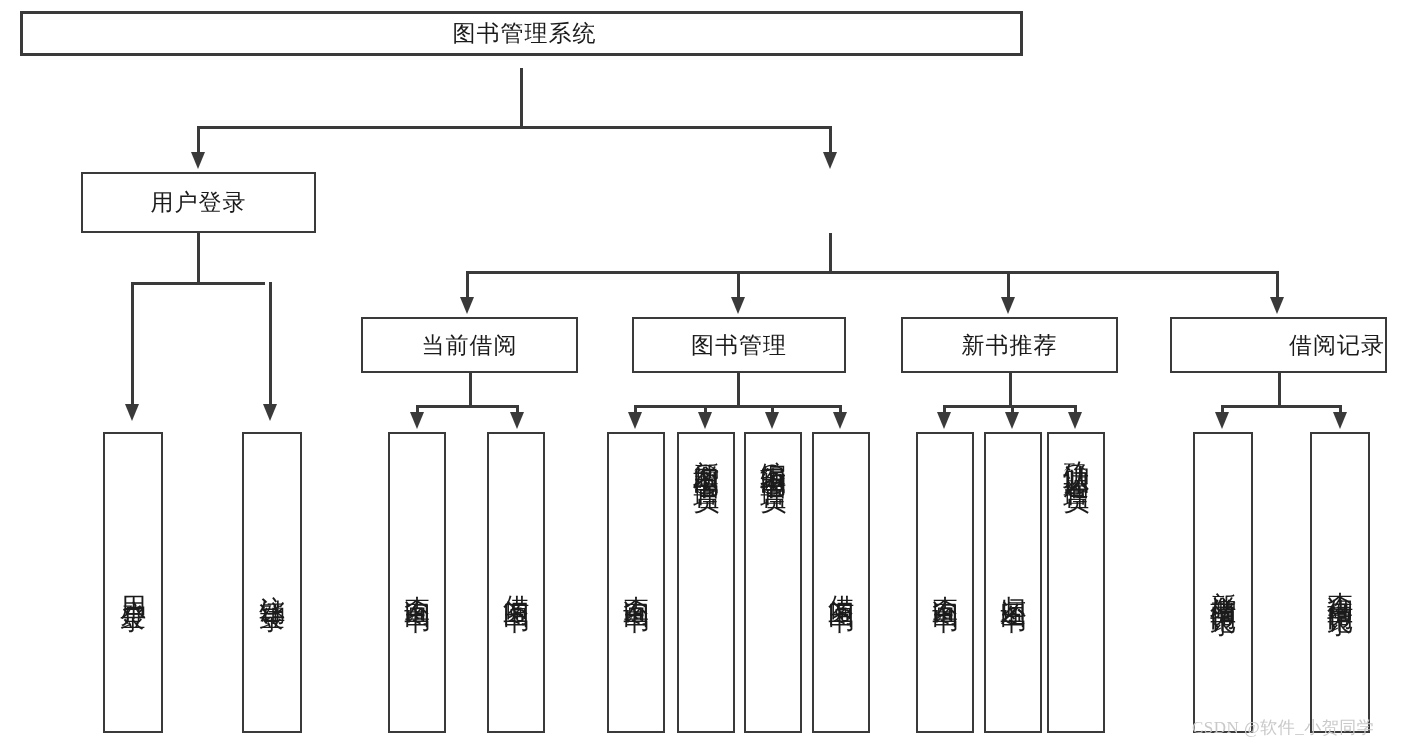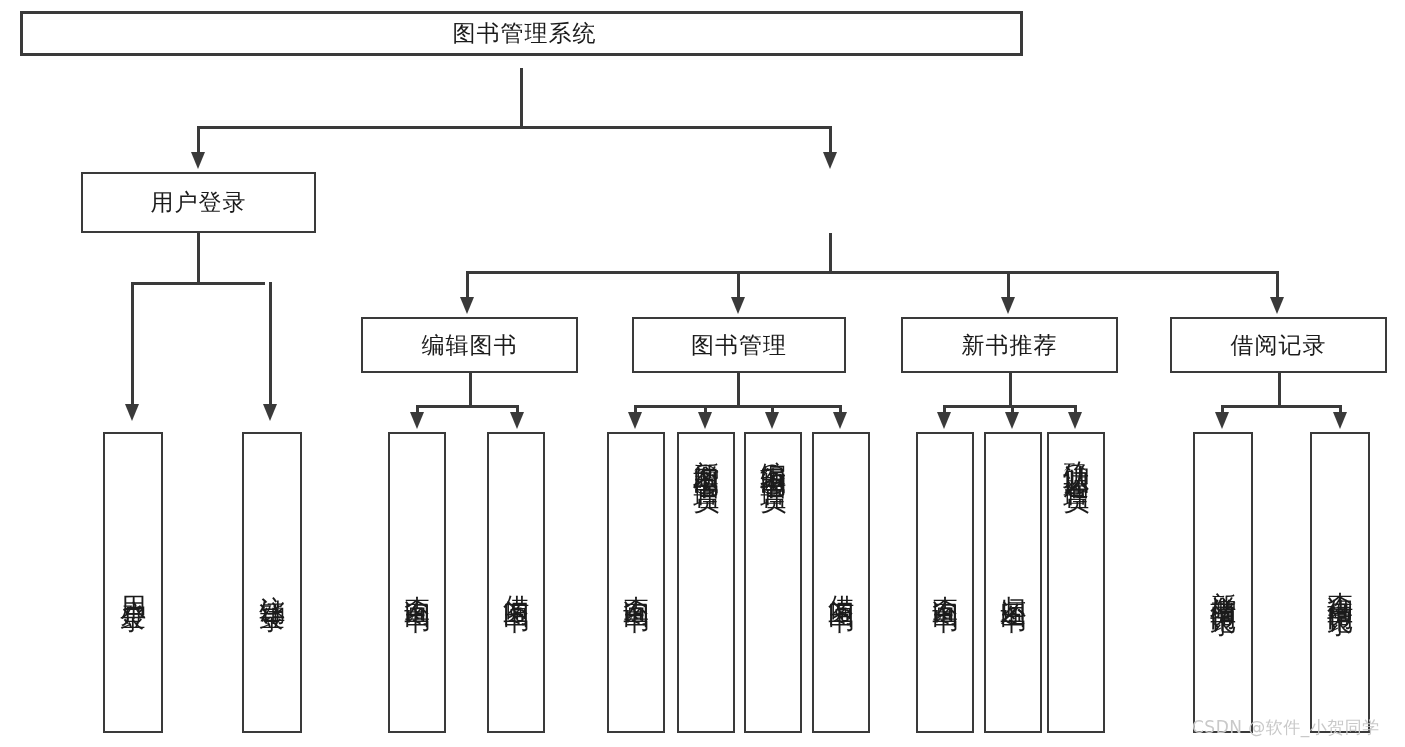--- a/index.html
+++ b/index.html
@@ -158,29 +158,29 @@
 
   <div class="node root horiz" style="left:20px; top:11px; width:1003px; height:45px;padding-left:6px;">
     <span class="label">图书管理系统</span>
   </div>
 
   <div class="node horiz" style="left:81px; top:172px; width:235px; height:61px;">
     <span class="label">用户登录</span>
   </div>
 
   <div class="node horiz" style="left:361px; top:317px; width:217px; height:56px;">
-    <span class="label">编辑图书</span>
+    <span class="label">当前借阅</span>
   </div>
   <div class="node horiz" style="left:632px; top:317px; width:214px; height:56px;">
     <span class="label">图书管理</span>
   </div>
   <div class="node horiz" style="left:901px; top:317px; width:217px; height:56px;">
     <span class="label">新书推荐</span>
   </div>
-  <div class="node horiz" style="left:1170px; top:317px; width:217px; height:56px;">
+  <div class="node horiz" style="left:1170px; top:317px; width:217px; height:56px;justify-content:flex-end;">
     <span class="label">借阅记录</span>
   </div>
 
   <div class="node vert mid" style="left:103px; top:432px; width:60px; height:301px;">
     <span class="label">用户登录</span>
   </div>
   <div class="node vert mid" style="left:242px; top:432px; width:60px; height:301px;">
     <span class="label">注销登录</span>
   </div>
 
@@ -214,15 +214,15 @@
     <span class="label">确认归还（管理员）</span>
   </div>
 
   <div class="node vert mid" style="left:1193px; top:432px; width:60px; height:301px;">
     <span class="label">新增借阅记录</span>
   </div>
   <div class="node vert mid" style="left:1310px; top:432px; width:60px; height:301px;">
     <span class="label">查询借阅记录</span>
   </div>
 
-  <div id="watermark" style="left:1192px; top:716px;">CSDN @软件_小贺同学</div>
+  <div id="watermark" style="left:1192px; top:716px;font-family:Liberation Serif, serif;">CSDN @软件_小贺同学</div>
 
 </div>
 
 </body></html>

